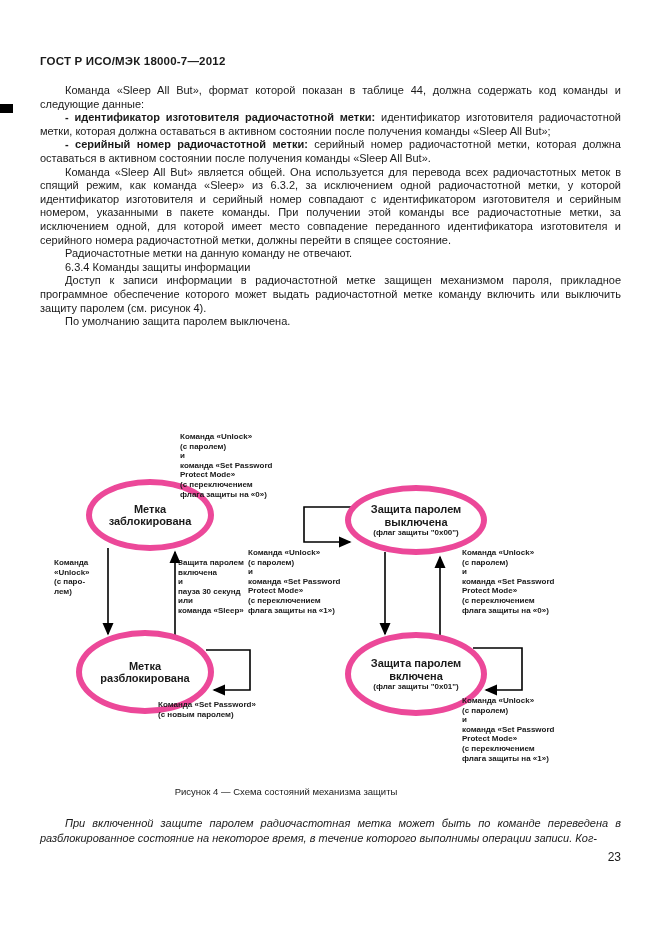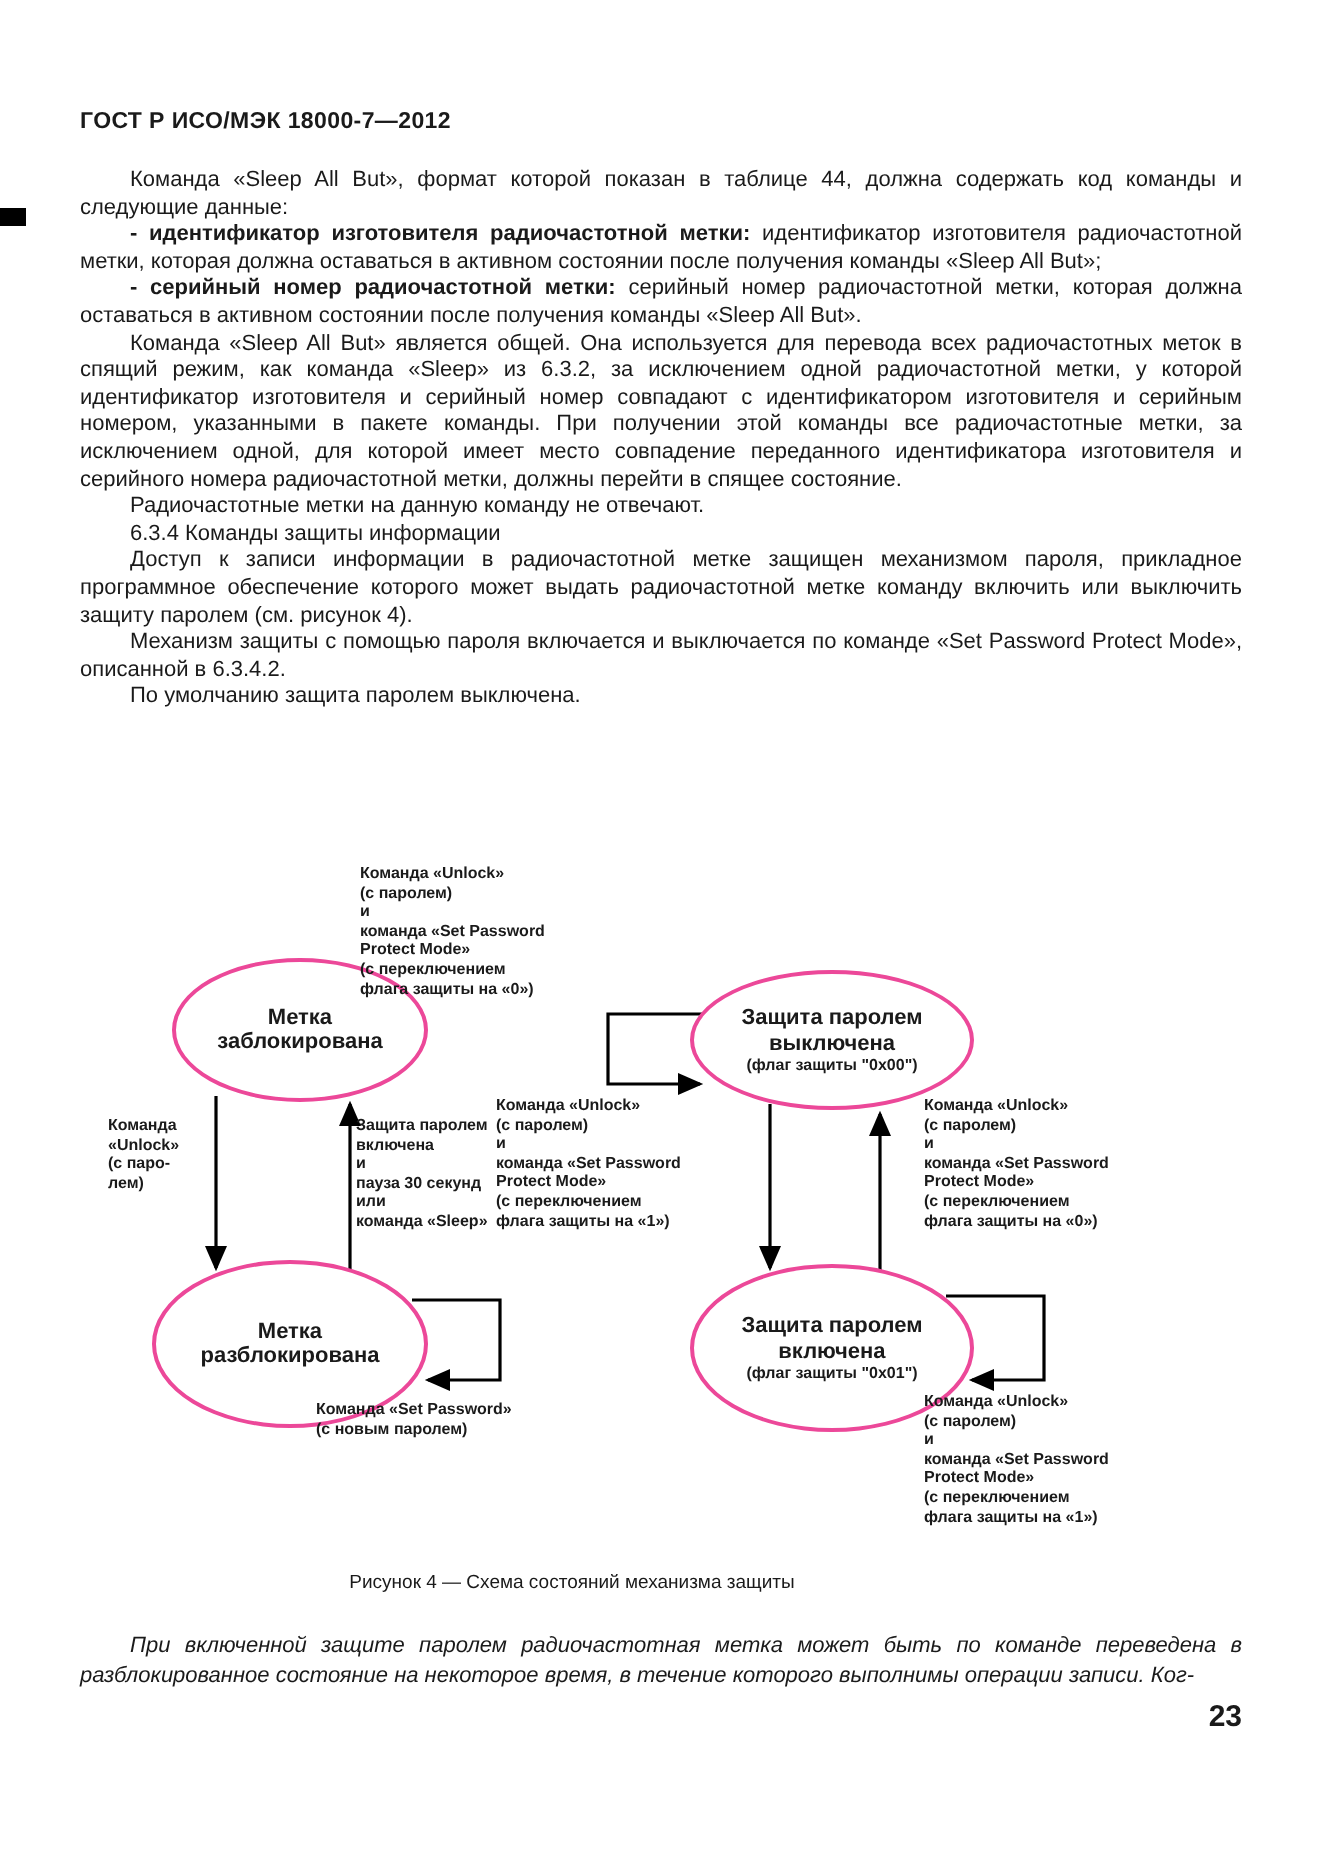--- a/index.html
+++ b/index.html
@@ -5,47 +5,46 @@
   html,body{margin:0;padding:0;}
   body{background:#ffffff;font-family:"Liberation Sans", sans-serif;color:#1a1a1a;}
   .page{position:relative;width:661px;height:935px;background:#ffffff;overflow:hidden;}
   .regmark{position:absolute;left:0;top:104px;width:13px;height:9px;background:#000;}
   .header{position:absolute;top:55px;left:40px;width:581px;text-align:left;font-weight:bold;font-size:11.5px;letter-spacing:0.2px;}
   .content{position:absolute;top:84px;left:40px;width:581px;font-size:11px;line-height:13.6px;text-align:justify;}
   .content p{margin:0;text-indent:25px;}
   .content p.h{font-weight:normal;}
   .figure{position:absolute;top:428px;left:0;width:661px;height:360px;}
   .figure svg{position:absolute;left:0;top:0;}
-  .state{position:absolute;border:2px solid #ec4899;border-radius:50%;background:#fff;box-sizing:border-box;
+  .state{position:absolute;border:6px solid #ec4899;border-radius:50%;background:#fff;box-sizing:border-box;
          display:flex;flex-direction:column;align-items:center;justify-content:center;text-align:center;}
   .state .t{font-weight:bold;font-size:11px;line-height:12.5px;white-space:pre-line;}
   .state .f{font-weight:bold;font-size:8px;line-height:9px;white-space:pre-line;}
   .lbl{position:absolute;font-weight:bold;font-size:8px;line-height:9.6px;text-align:left;white-space:pre-line;}
   .caption{position:absolute;top:786px;left:0;width:572px;text-align:center;font-size:9.5px;}
   .footer-p{position:absolute;top:816px;left:40px;width:581px;font-size:11px;line-height:14.5px;text-align:justify;text-indent:25px;font-style:italic;}
-  .pagenum{position:absolute;top:850px;left:40px;width:581px;text-align:right;font-size:15px;font-weight:bold;}
+  .pagenum{position:absolute;top:850px;left:40px;width:581px;text-align:right;font-size:12px;}
 </style>
 </head>
 <body>
 
 <div class="page">
 
   <div class="regmark"></div>
 
   <div class="header">ГОСТ Р ИСО/МЭК 18000-7—2012</div>
 
   <div class="content">
     <p><span>Команда «Sleep All But», формат которой показан в таблице 44, должна содержать код команды и следующие данные:</span></p>
     <p><b>- идентификатор изготовителя радиочастотной метки:</b><span> идентификатор изготовителя радиочастотной метки, которая должна оставаться в активном состоянии после получения команды «Sleep All But»;</span></p>
     <p><b>- серийный номер радиочастотной метки:</b><span> серийный номер радиочастотной метки, которая должна оставаться в активном состоянии после получения команды «Sleep All But».</span></p>
     <p><span>Команда «Sleep All But» является общей. Она используется для перевода всех радиочастотных меток в спящий режим, как команда «Sleep» из 6.3.2, за исключением одной радиочастотной метки, у которой идентификатор изготовителя и серийный номер совпадают с идентификатором изготовителя и серийным номером, указанными в пакете команды. При получении этой команды все радиочастотные метки, за исключением одной, для которой имеет место совпадение переданного идентификатора изготовителя и серийного номера радиочастотной метки, должны перейти в спящее состояние.</span></p>
     <p><span>Радиочастотные метки на данную команду не отвечают.</span></p>
     <p class="h">6.3.4 Команды защиты информации</p>
     <p><span>Доступ к записи информации в радиочастотной метке защищен механизмом пароля, прикладное программное обеспечение которого может выдать радиочастотной метке команду включить или выключить защиту паролем (см. рисунок 4).</span></p>
-    <p><span>Механизм защиты с помощью пароля включается и выключается по команде «Set Password Protect Mode», описанной в 6.3.4.2.</span></p>
     <p><span>По умолчанию защита паролем выключена.</span></p>
   </div>
 
   <div class="figure">
     <svg width="661" height="360" viewBox="0 0 661 360">
       <defs>
         <marker id="ah" markerWidth="9" markerHeight="8" refX="7" refY="3.5" orient="auto">
           <path d="M0,0 L8,3.5 L0,7 z" fill="#000"></path>
         </marker>
       </defs>

